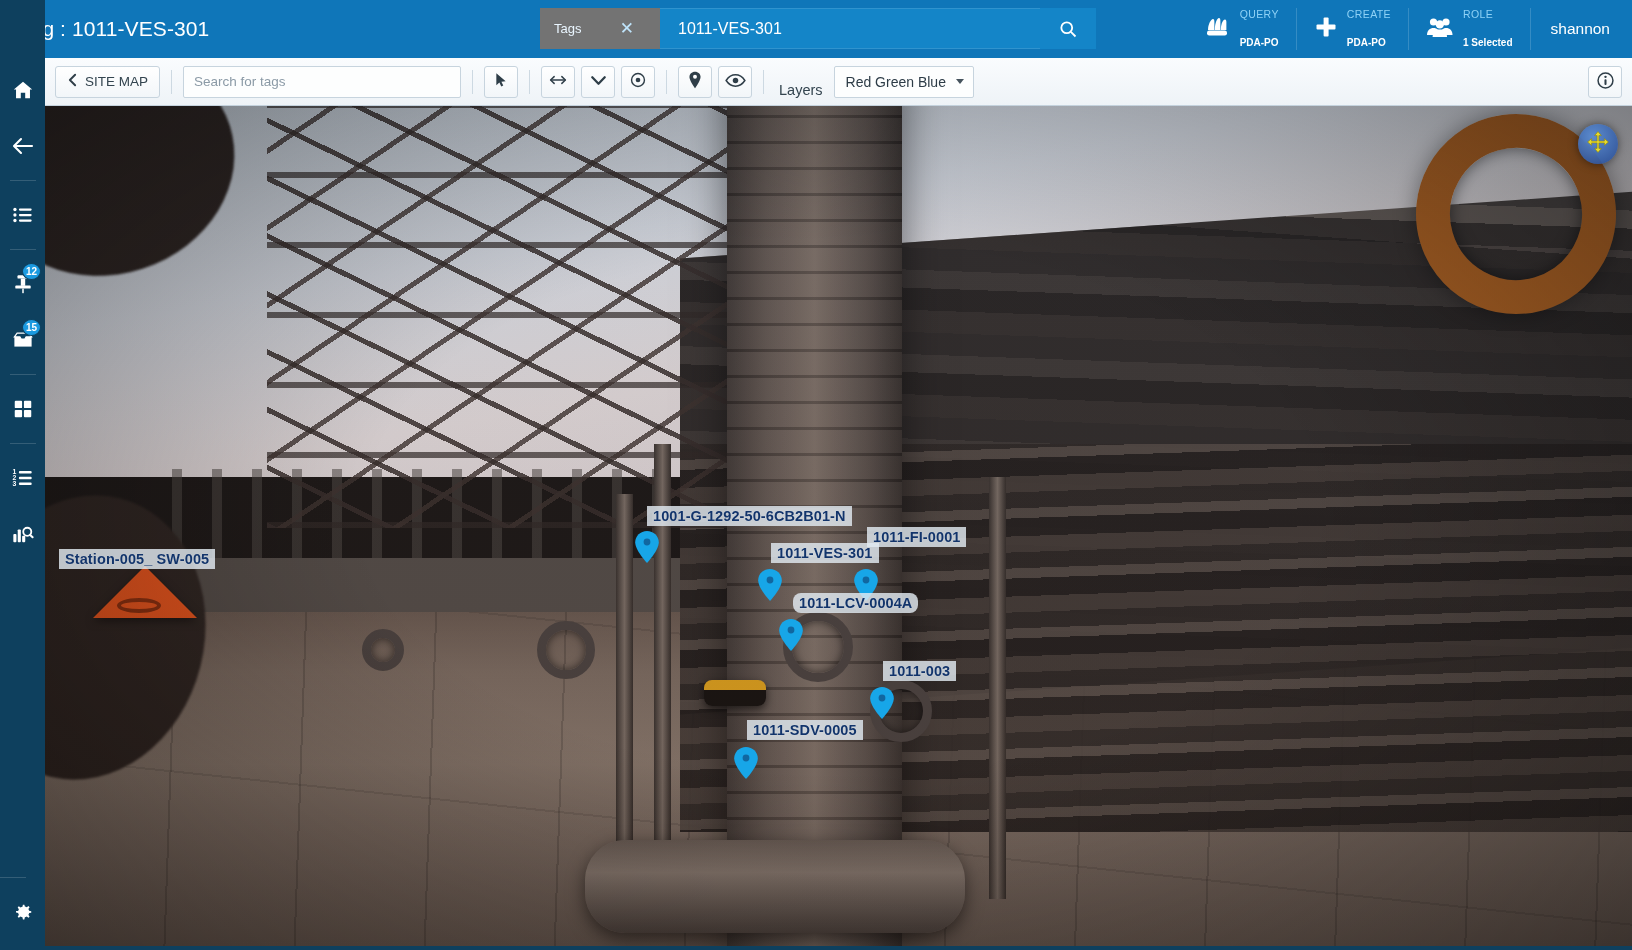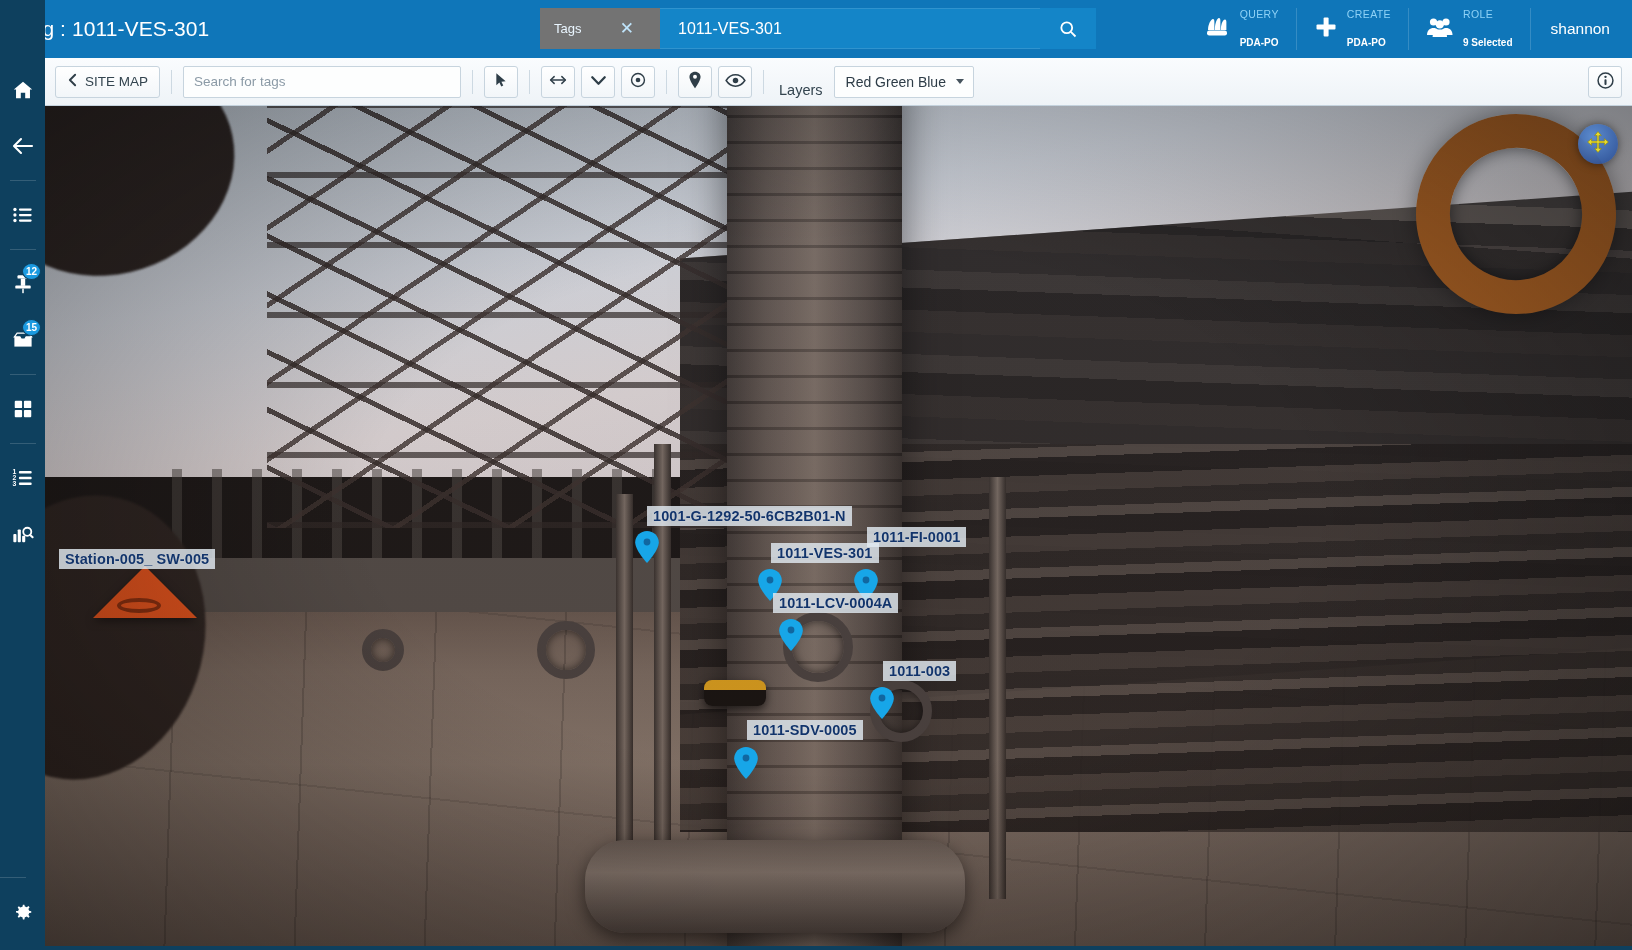--- a/index.html
+++ b/index.html
@@ -355,21 +355,21 @@
             <circle cx="7.5" cy="6" r="3.6"></circle>
               <circle cx="20" cy="6" r="3.6"></circle>
               <circle cx="13.8" cy="8.4" r="4.2"></circle>
             <path d="M1 19 C1 14.4 4 12 7.5 12 C11 12 14 14.4 14 19 Z"></path>
             <path d="M14 19 C14 14.4 16.8 12 20.2 12 C23.6 12 26.5 14.4 26.5 19 Z"></path>
             <path d="M6.6 21 C6.6 16 9.8 13.4 13.8 13.4 C17.8 13.4 21 16 21 21 Z"></path>
           </svg>
         </span>
         <span class="txt">
           <span class="k">ROLE</span>
-          <span class="v">9 Selected</span>
+          <span class="v">1 Selected</span>
         </span>
       </div>
 
       <div class="hdr-user">shannon</div>
     </div>
   </div>
 
   <div class="sidebar">
 
     <div class="sb-item">
@@ -621,21 +621,21 @@
         <div class="tag-label" style="left: 726px; top: 437px;">1011-VES-301</div>
         <div class="tag-pin" style="left: 712px; top: 462px;"><svg width="26" height="34" viewBox="0 0 26 34">
             <path d="M13 1 C6.4 1 1.2 6 1.2 12.3 C1.2 20.6 13 33 13 33 C13 33 24.8 20.6 24.8 12.3 C24.8 6 19.6 1 13 1 Z" fill="#17a6e8"></path>
             <circle cx="13" cy="12" r="3.4" fill="#1167a0"></circle>
           </svg></div>
         <div class="tag-label" style="left: 822px; top: 421px;">1011-FI-0001</div>
         <div class="tag-pin" style="left: 808px; top: 462px;"><svg width="26" height="34" viewBox="0 0 26 34">
             <path d="M13 1 C6.4 1 1.2 6 1.2 12.3 C1.2 20.6 13 33 13 33 C13 33 24.8 20.6 24.8 12.3 C24.8 6 19.6 1 13 1 Z" fill="#17a6e8"></path>
             <circle cx="13" cy="12" r="3.4" fill="#1167a0"></circle>
           </svg></div>
-        <div class="tag-label" style="left: 728px; top: 487px;">1011-LCV-0004A</div>
+        <div class="tag-label" style="left: 748px; top: 487px; border-radius: 8px;">1011-LCV-0004A</div>
         <div class="tag-pin" style="left: 733px; top: 512px;"><svg width="26" height="34" viewBox="0 0 26 34">
             <path d="M13 1 C6.4 1 1.2 6 1.2 12.3 C1.2 20.6 13 33 13 33 C13 33 24.8 20.6 24.8 12.3 C24.8 6 19.6 1 13 1 Z" fill="#17a6e8"></path>
             <circle cx="13" cy="12" r="3.4" fill="#1167a0"></circle>
           </svg></div>
         <div class="tag-label" style="left: 838px; top: 555px;">1011-003</div>
         <div class="tag-pin" style="left: 824px; top: 580px;"><svg width="26" height="34" viewBox="0 0 26 34">
             <path d="M13 1 C6.4 1 1.2 6 1.2 12.3 C1.2 20.6 13 33 13 33 C13 33 24.8 20.6 24.8 12.3 C24.8 6 19.6 1 13 1 Z" fill="#17a6e8"></path>
             <circle cx="13" cy="12" r="3.4" fill="#1167a0"></circle>
           </svg></div>
         <div class="tag-label" style="left: 702px; top: 614px;">1011-SDV-0005</div>

